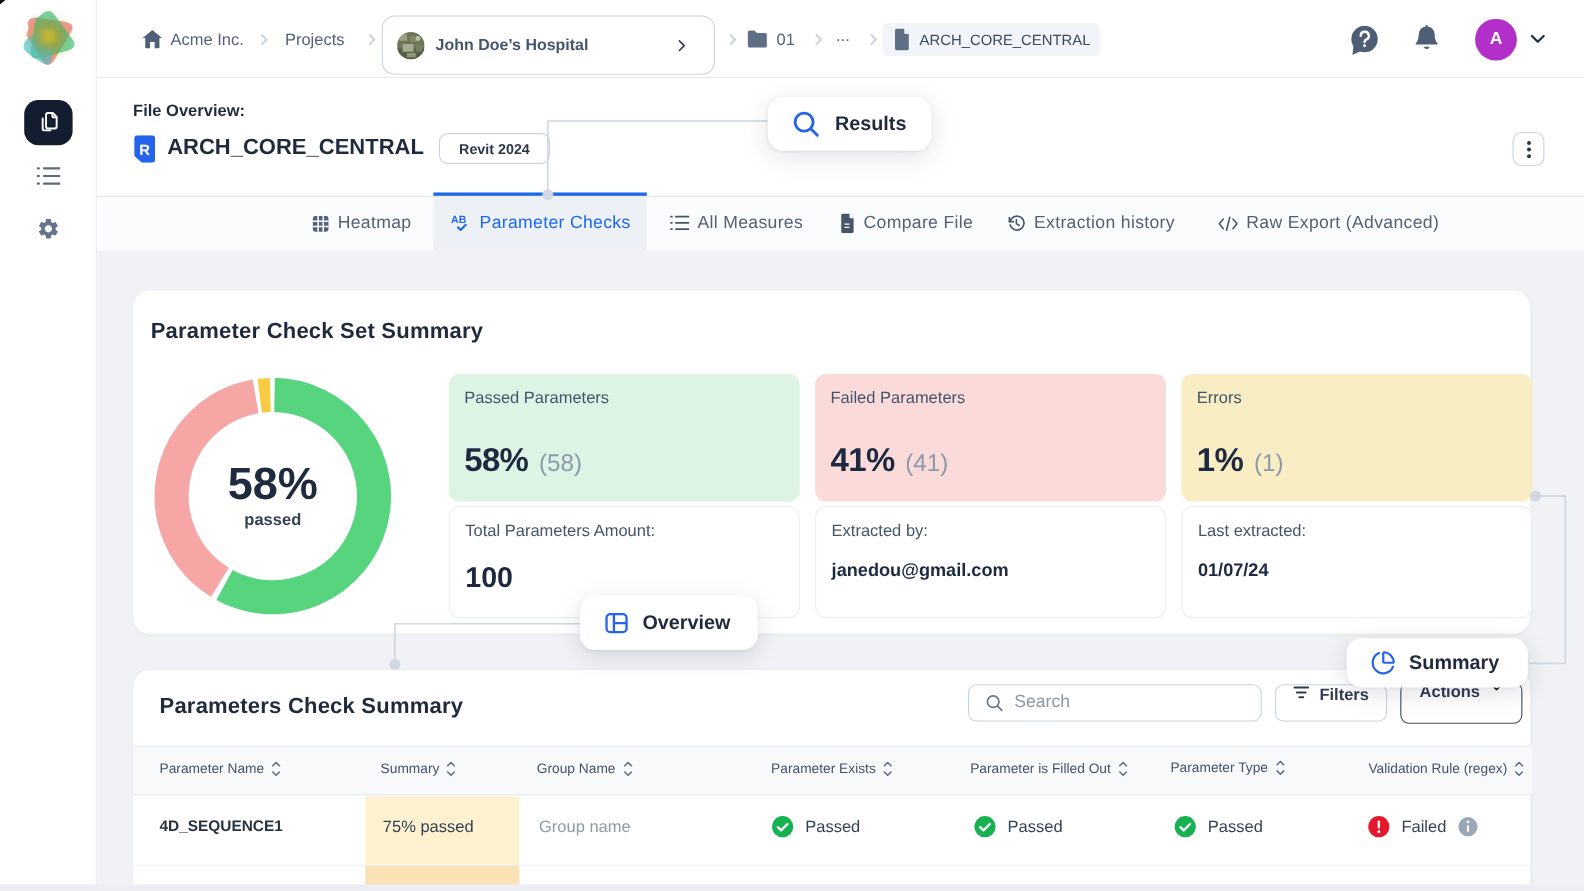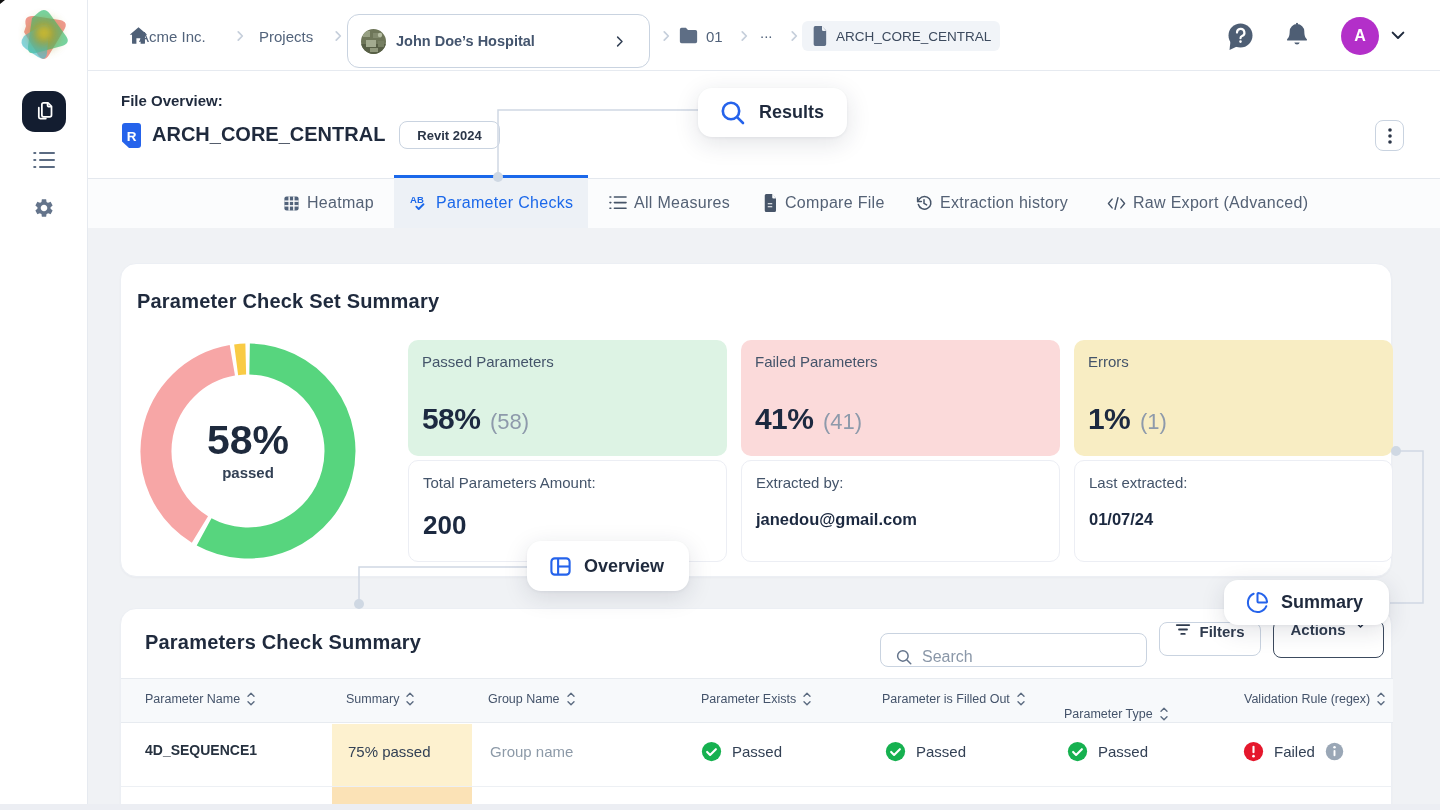--- a/index.html
+++ b/index.html
@@ -47,21 +47,21 @@
   .statcard .v small { font-size:22px; font-weight:normal; color:#8e9aab; letter-spacing:0; margin-left:2px; }
   .whitecard { position:absolute; border:1px solid #eceef4; border-radius:10px; height:102px; width:319px; padding:13px 14px; background:#fff; }
   .whitecard .t { font-size:15px; color:#44546a; }
   .whitecard .v { position:absolute; left:14px; top:49px; font-weight:bold; color:#1c2940; }
 
   
   .chip { position:absolute; background:#fff; border-radius:14px; box-shadow:0 6px 24px rgba(30,42,61,.13), 0 1px 3px rgba(30,42,61,.06); display:flex; align-items:center; z-index:30; }
   .chip .lbl { font-size:18px; font-weight:bold; color:#1f2a3d; }
 
   
-  .search { left:759px; top:24px; width:267px; height:34px; border:1px solid #c9d3e0; border-radius:8px; background:#fff; display:flex; align-items:flex-end; }
+  .search { left:759px; top:13px; width:267px; height:34px; border:1px solid #c9d3e0; border-radius:8px; background:#fff; display:flex; align-items:center; }
   .btn { border:1px solid #c9d3e0; border-radius:8px; background:#fff; display:flex; justify-content:center; gap:8px; font-size:15px; color:#2f3b4e; font-weight:bold; }
 
   
   .thead { left:0px; top:69px; width:1272px; height:45px; background:#f7f9fb; border-top:1px solid #e7ebf0; border-bottom:1px solid #e7ebf0; }
   .th { position:absolute; top:14px; font-size:12.5px; color:#44536a; display:flex; align-items:center; gap:6px; }
   .td { position:absolute; font-size:15px; color:#334155; }
   .status { display:flex; align-items:center; gap:10px; font-size:15px; color:#334155; }
 </style>
 </head>
 <body>
@@ -96,21 +96,21 @@
     <line x1="1.2" y1="17" x2="2.4" y2="17"></line>
     <line x1="7" y1="17" x2="21" y2="17"></line>
   </svg>
   <svg class="abs" style="left:33px; top:197px;" width="22" height="22" viewBox="0 0 24 24" fill="#64748b">
     <path d="M19.14 12.94c.04-.3.06-.61.06-.94 0-.32-.02-.64-.07-.94l2.03-1.58c.18-.14.23-.41.12-.61l-1.92-3.32c-.12-.22-.37-.29-.59-.22l-2.39.96c-.5-.38-1.03-.7-1.62-.94l-.36-2.54c-.04-.24-.24-.41-.48-.41h-3.84c-.24 0-.43.17-.47.41l-.36 2.54c-.59.24-1.13.57-1.62.94l-2.39-.96c-.22-.08-.47 0-.59.22L2.74 8.87c-.12.21-.08.47.12.61l2.03 1.58c-.05.3-.09.63-.09.94s.02.64.07.94l-2.03 1.58c-.18.14-.23.41-.12.61l1.92 3.32c.12.22.37.29.59.22l2.39-.96c.5.38 1.03.7 1.62.94l.36 2.54c.05.24.24.41.48.41h3.84c.24 0 .44-.17.47-.41l.36-2.54c.59-.24 1.13-.56 1.62-.94l2.39.96c.22.08.47 0 .59-.22l1.92-3.32c.12-.22.07-.47-.12-.61l-2.01-1.58zM12 15.6c-1.98 0-3.6-1.62-3.6-3.6s1.62-3.6 3.6-3.6 3.6 1.62 3.6 3.6-1.62 3.6-3.6 3.6z"></path>
   </svg>
 
   <svg class="abs" style="left:128px; top:25px;" width="21" height="21" viewBox="0 0 24 24" fill="#4f6077">
     <path d="M12 2.5 L22 11 h-2.6 v9.5 a1 1 0 0 1 -1 1 h-4 v-6.5 h-4.8 v6.5 h-4 a1 1 0 0 1 -1 -1 V11 H2 Z"></path>
   </svg>
-  <div class="abs crumb" style="left:139px; top:28px;text-align:right;">Acme Inc.</div>
+  <div class="abs crumb" style="left:155px; top:28px;text-align:right;">Acme Inc.</div>
   <svg class="abs" style="left:233px; top:29px;" width="14" height="14" viewBox="0 0 24 24" fill="none" stroke="#c6cfdb" stroke-width="3" stroke-linecap="round" stroke-linejoin="round">
     <path d="M9 5 l7 7 -7 7"></path>
   </svg>
   <div class="abs crumb" style="left:259px; top:28px;">Projects</div>
   <svg class="abs" style="left:331px; top:29px;" width="14" height="14" viewBox="0 0 24 24" fill="none" stroke="#c6cfdb" stroke-width="3" stroke-linecap="round" stroke-linejoin="round">
     <path d="M9 5 l7 7 -7 7"></path>
   </svg>
   <div class="abs pill">
     <svg style="margin-left:13px;" width="25" height="25" viewBox="0 0 25 25">
       <defs>
@@ -265,21 +265,21 @@
       <div class="statcard" style="left:620px; top:76px; background:#fbdada;">
         <div class="t">Failed Parameters</div>
         <div class="v">41% <small>(41)</small></div>
       </div>
       <div class="statcard" style="left:953px; top:76px; background:#f8edc3;">
         <div class="t">Errors</div>
         <div class="v">1% <small>(1)</small></div>
       </div>
       <div class="whitecard" style="left:287px; top:196px;">
         <div class="t">Total Parameters Amount:</div>
-        <div class="v" style="font-size:26px;">200</div>
+        <div class="v" style="font-size:26px;">100</div>
       </div>
       <div class="whitecard" style="left:620px; top:196px;">
         <div class="t">Extracted by:</div>
         <div class="v" style="font-size:16.5px;">janedou@gmail.com</div>
       </div>
       <div class="whitecard" style="left:953px; top:196px;">
         <div class="t">Last extracted:</div>
         <div class="v" style="font-size:16.5px;">01/07/24</div>
       </div>
     </div>
@@ -322,21 +322,21 @@
           <path d="M2 9.8 L5 12.8 L8 9.8"></path>
         </svg></div>
       <div class="th" style="left:580px; top:83px;">Parameter Exists <svg width="10" height="14" viewBox="0 0 10 14" fill="none" stroke="#5b6b80" stroke-width="1.4" stroke-linecap="round" stroke-linejoin="round">
           <path d="M2 4.2 L5 1.2 L8 4.2"></path>
           <path d="M2 9.8 L5 12.8 L8 9.8"></path>
         </svg></div>
       <div class="th" style="left:761px; top:83px;">Parameter is Filled Out <svg width="10" height="14" viewBox="0 0 10 14" fill="none" stroke="#5b6b80" stroke-width="1.4" stroke-linecap="round" stroke-linejoin="round">
           <path d="M2 4.2 L5 1.2 L8 4.2"></path>
           <path d="M2 9.8 L5 12.8 L8 9.8"></path>
         </svg></div>
-      <div class="th" style="left:943px; top:98px;">Parameter Type <svg width="10" height="14" viewBox="0 0 10 14" fill="none" stroke="#5b6b80" stroke-width="1.4" stroke-linecap="round" stroke-linejoin="round">
+      <div class="th" style="left:943px; top:82px;">Parameter Type <svg width="10" height="14" viewBox="0 0 10 14" fill="none" stroke="#5b6b80" stroke-width="1.4" stroke-linecap="round" stroke-linejoin="round">
           <path d="M2 4.2 L5 1.2 L8 4.2"></path>
           <path d="M2 9.8 L5 12.8 L8 9.8"></path>
         </svg></div>
       <div class="th" style="left:1123px; top:83px;">Validation Rule (regex) <svg width="10" height="14" viewBox="0 0 10 14" fill="none" stroke="#5b6b80" stroke-width="1.4" stroke-linecap="round" stroke-linejoin="round">
           <path d="M2 4.2 L5 1.2 L8 4.2"></path>
           <path d="M2 9.8 L5 12.8 L8 9.8"></path>
         </svg></div>
 
       <div class="abs" style="left:211px; top:115px; width:140px; height:62px; background:#fdf1cf;"></div>
       <div class="td" style="left:24px; top:133px; font-weight:bold; color:#26313f; font-size:14px;">4D_SEQUENCE1</div>

